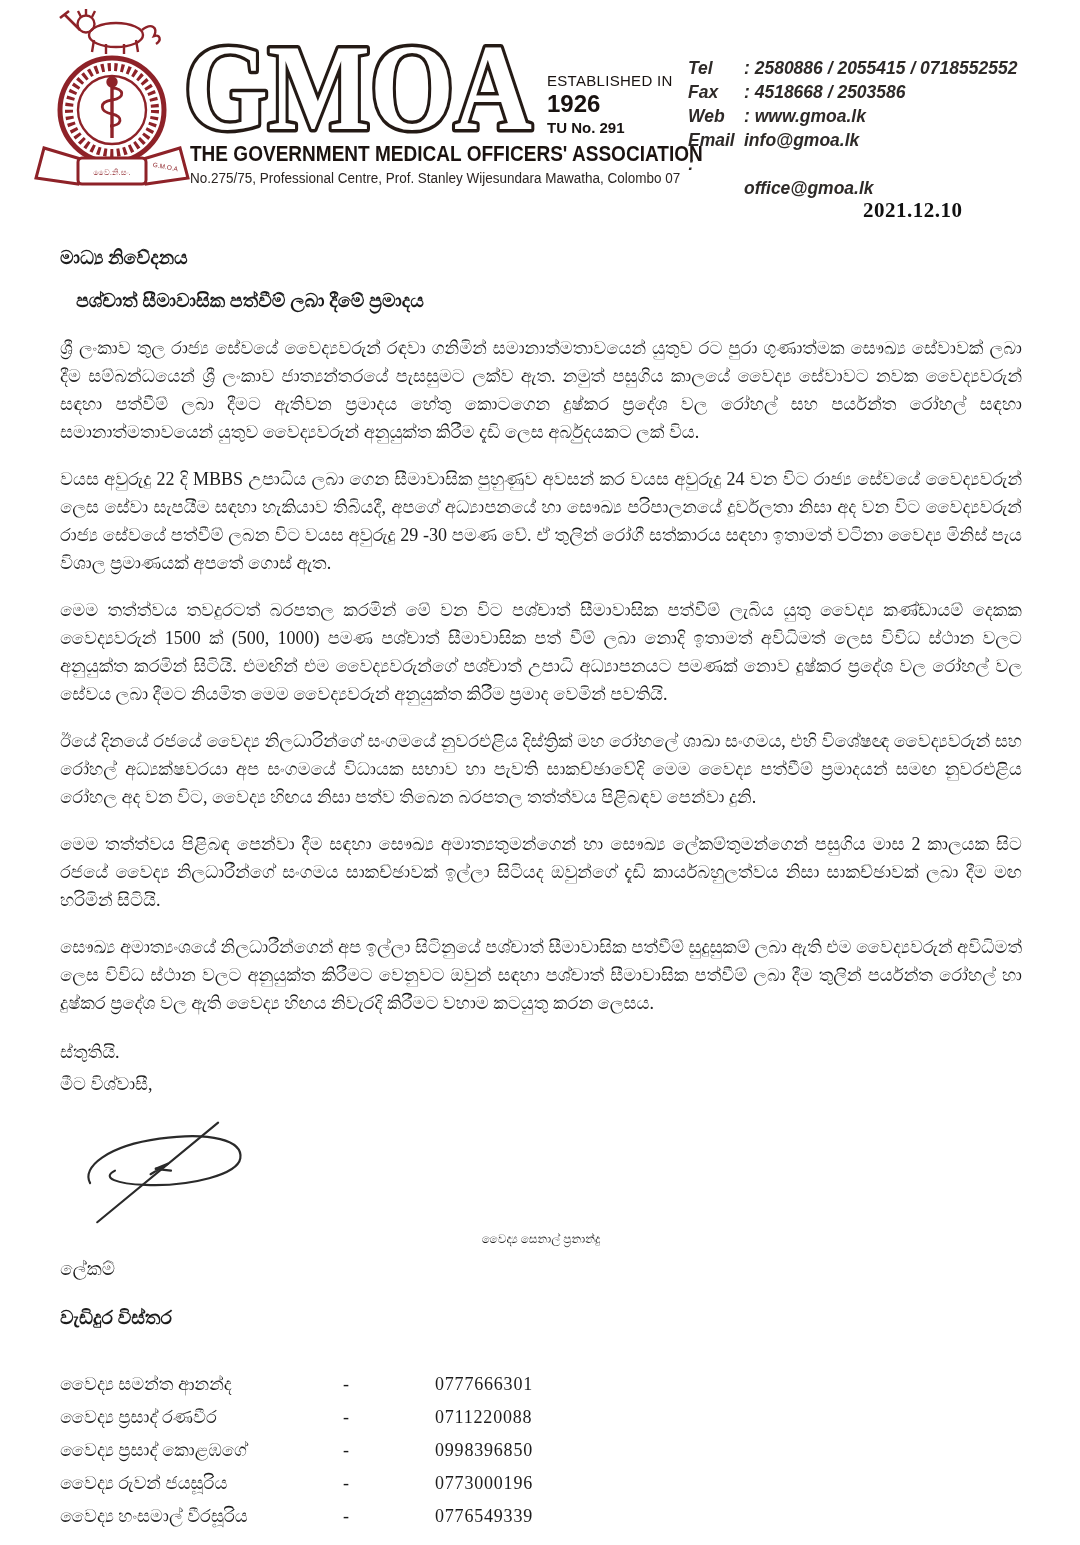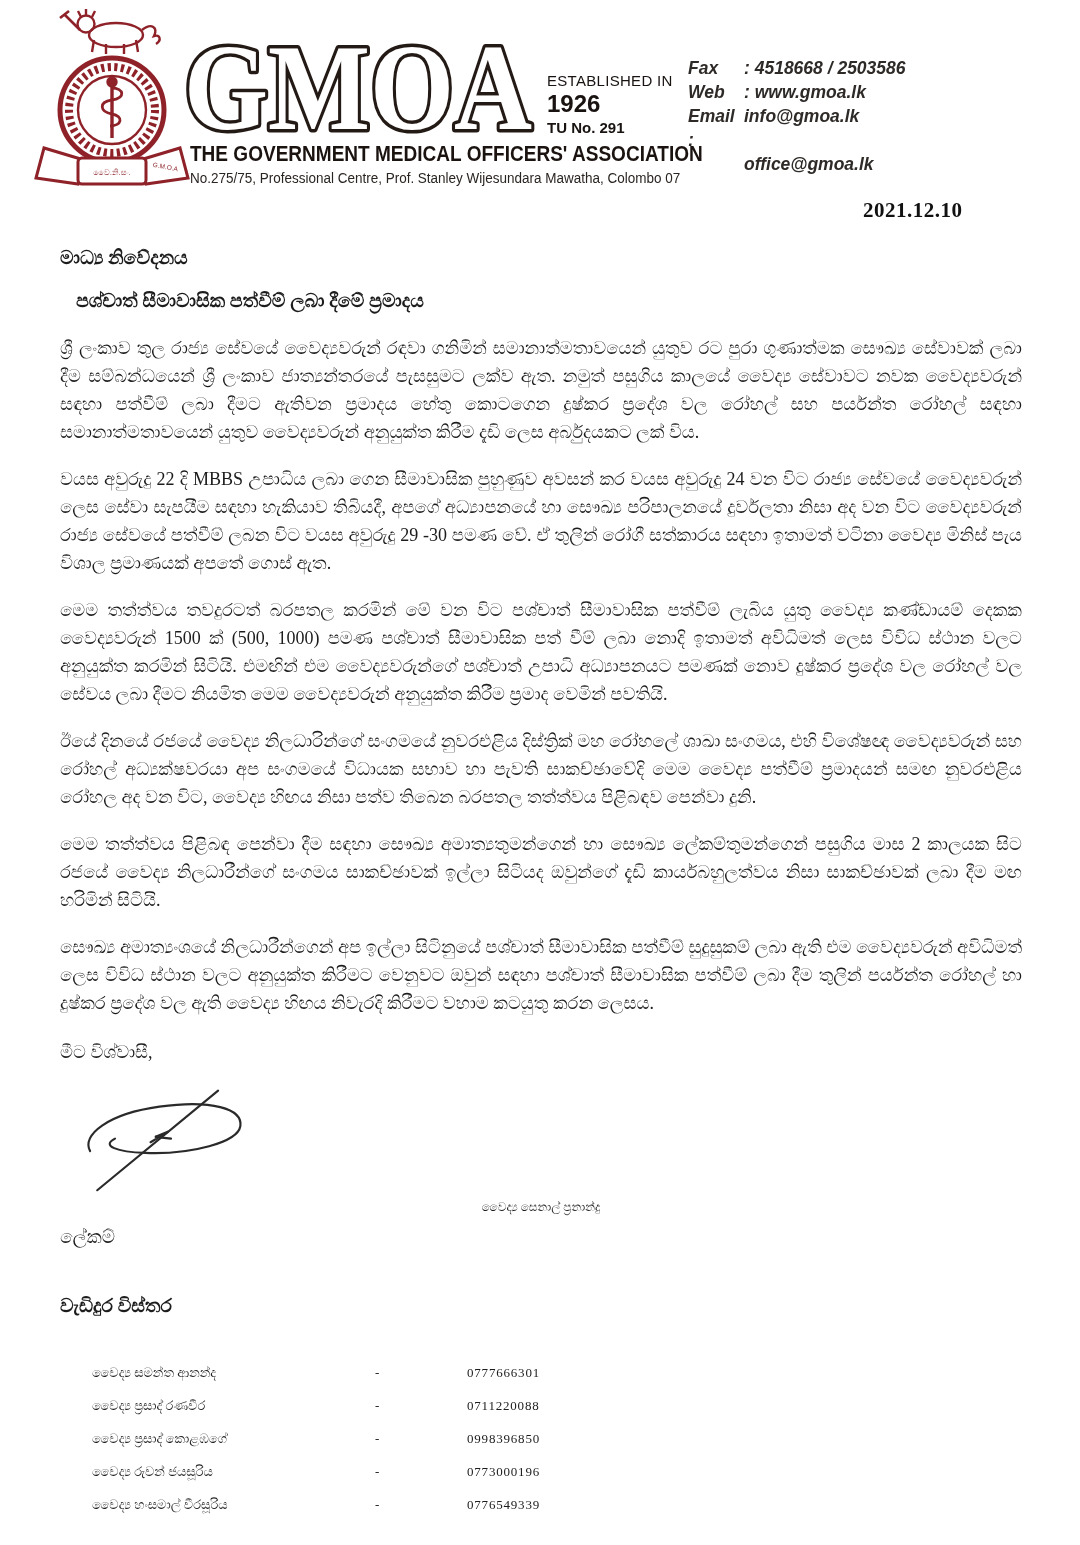--- a/index.html
+++ b/index.html
@@ -52,24 +52,24 @@
   .letter-subject { font-weight:bold; font-size:19px; margin:0 0 19px 16px; }
   .letter p { margin:0 0 19px 0; text-align:justify; }
 
   .closing-thanks, .closing-faith { line-height:32px; }
 
   .signature-wrap { margin:12px 0 0 6px; height:112px; }
 
   .sig-name { font-size:12px; line-height:30px;text-align:center; }
   .sig-title { font-size:18.5px; line-height:30px; }
 
-  .further-label { font-weight:bold; font-size:19px; margin-top:40px; }
+  .further-label { font-weight:bold; font-size:19px; margin-top:20px; }
 
   .contact-list { margin-top:36px; }
-  .cl-row { display:grid; grid-template-columns:283px 92px 1fr; line-height:33px; font-size:13px;margin-left:32px; }
+  .cl-row { display:grid; grid-template-columns:283px 92px 1fr; line-height:33px; font-size:18px; }
   .cl-row .phone { letter-spacing:.8px; }
 </style>
 </head>
 <body>
 
 <div class="page">
 
   <svg class="crest" viewBox="0 0 168 192">
     <g stroke="#8e2228" fill="none" stroke-width="3">
 
@@ -112,20 +112,24 @@
     <div class="est-line1">ESTABLISHED IN</div>
     <div class="est-year">1926</div>
     <div class="est-tu">TU No. 291</div>
   </div>
 
   <div class="org-name">THE GOVERNMENT MEDICAL OFFICERS' ASSOCIATION</div>
   <div class="org-address">No.275/75, Professional Centre, Prof. Stanley Wijesundara Mawatha, Colombo 07</div>
 
   <div class="contact-block">
     <div class="contact-row">
+      <span class="lbl">Tel</span>
+      <span class="val">: 2580886 / 2055415 / 0718552552</span>
+    </div>
+    <div class="contact-row">
       <span class="lbl">Fax</span>
       <span class="val">: 4518668 / 2503586</span>
     </div>
     <div class="contact-row">
       <span class="lbl">Web</span>
       <span class="val">: www.gmoa.lk</span>
     </div>
     <div class="contact-row">
       <span class="lbl">Email :</span>
       <span class="val">info@gmoa.lk</span>
@@ -140,20 +144,21 @@
     <div class="letter-heading">මාධ්‍ය නිවේදනය</div>
     <div class="letter-subject">පශ්චාත් සීමාවාසික පත්වීම් ලබා දීමේ ප්‍රමාදය</div>
 
     <p>ශ්‍රී ලංකාව තුල රාජ්‍ය සේවයේ වෛද්‍යවරුන් රඳවා ගනිමින් සමානාත්මතාවයෙන් යුතුව රට පුරා ගුණාත්මක සෞඛ්‍ය සේවාවක් ලබා දීම සම්බන්ධයෙන් ශ්‍රී ලංකාව ජාත්‍යන්තරයේ පැසසුමට ලක්ව ඇත. නමුත් පසුගිය කාලයේ වෛද්‍ය සේවාවට නවක වෛද්‍යවරුන් සඳහා පත්වීම් ලබා දීමට ඇතිවන ප්‍රමාදය හේතු කොටගෙන දුෂ්කර ප්‍රදේශ වල රෝහල් සහ පර්යන්ත රෝහල් සඳහා සමානාත්මතාවයෙන් යුතුව වෛද්‍යවරුන් අනුයුක්ත කිරීම දැඩි ලෙස අර්බුදයකට ලක් විය.</p>
     <p>වයස අවුරුදු 22 දි MBBS උපාධිය ලබා ගෙන සීමාවාසික පුහුණුව අවසන් කර වයස අවුරුදු 24 වන විට රාජ්‍ය සේවයේ වෛද්‍යවරුන් ලෙස සේවා සැපයීම සඳහා හැකියාව තිබියදී, අපගේ අධ්‍යාපනයේ හා සෞඛ්‍ය පරිපාලනයේ දුර්වලතා නිසා අද වන විට වෛද්‍යවරුන් රාජ්‍ය සේවයේ පත්වීම් ලබන විට වයස අවුරුදු 29 -30  පමණ වේ. ඒ තුලින් රෝගී සත්කාරය සඳහා ඉතාමත් වටිනා වෛද්‍ය මිනිස් පැය විශාල ප්‍රමාණයක් අපතේ ගොස් ඇත.</p>
     <p>මෙම තත්ත්වය තවදුරටත් බරපතල කරමින් මේ වන විට පශ්චාත් සීමාවාසික පත්වීම් ලැබිය යුතු වෛද්‍ය කණ්ඩායම් දෙකක වෛද්‍යවරුන් 1500 ක් (500, 1000)  පමණ පශ්චාත් සීමාවාසික පත් වීම් ලබා නොදි ඉතාමත් අවිධිමත් ලෙස විවිධ ස්ථාන වලට අනුයුක්ත කරමින් සිටියි. එමඟින් එම වෛද්‍යවරුන්ගේ පශ්චාත් උපාධි අධ්‍යාපනයට පමණක් නොව දුෂ්කර ප්‍රදේශ වල රෝහල් වල සේවය ලබා දීමට නියමිත මෙම වෛද්‍යවරුන් අනුයුක්ත කිරීම ප්‍රමාද වෙමින් පවතියි.</p>
     <p>ඊයේ දිනයේ රජයේ වෛද්‍ය නිලධාරින්ගේ සංගමයේ නුවරඑළිය දිස්ත්‍රික් මහ රෝහලේ ශාඛා සංගමය, එහි විශේෂඥ වෛද්‍යවරුන් සහ රෝහල් අධ්‍යක්ෂවරයා අප සංගමයේ විධායක සභාව හා පැවති සාකච්ඡාවේදි මෙම වෛද්‍ය පත්වීම් ප්‍රමාදයන් සමඟ නුවරඑළිය රෝහල අද වන විට, වෛද්‍ය හිඟය නිසා පත්ව තිබෙන බරපතල තත්ත්වය පිළිබඳව පෙන්වා දුනි.</p>
     <p>මෙම තත්ත්වය පිළිබඳ පෙන්වා දීම සඳහා සෞඛ්‍ය අමාත්‍යතුමන්ගෙන් හා සෞඛ්‍ය ලේකම්තුමන්ගෙන් පසුගිය මාස 2 කාලයක සිට රජයේ වෛද්‍ය නිලධාරීන්ගේ සංගමය සාකච්ඡාවක් ඉල්ලා සිටියද ඔවුන්ගේ දැඩි කාර්යබහුලත්වය නිසා සාකච්ඡාවක් ලබා දීම මඟ හරිමින් සිටියි.</p>
     <p>සෞඛ්‍ය අමාත්‍යංශයේ නිලධාරීන්ගෙන් අප ඉල්ලා සිටිනුයේ පශ්චාත් සීමාවාසික පත්වීම් සුදුසුකම් ලබා ඇති එම වෛද්‍යවරුන් අවිධිමත් ලෙස විවිධ ස්ථාන වලට අනුයුක්ත කිරීමට වෙනුවට ඔවුන් සඳහා පශ්චාත් සීමාවාසික පත්වීම් ලබා දීම තුලින් පර්යන්ත රෝහල් හා දුෂ්කර ප්‍රදේශ වල ඇති වෛද්‍ය හිඟය නිවැරදි කිරීමට වහාම කටයුතු කරන ලෙසය.</p>
 
+    <div class="closing-thanks">ස්තුතියි.</div>
     <div class="closing-faith">මීට විශ්වාසී,</div>
 
     <div class="signature-wrap">
       <svg width="210" height="112" viewBox="0 0 210 126">
         <g fill="none" stroke="#2a2a2a" stroke-width="2.4" stroke-linecap="round">
           <path d="M14,80 C4,62 34,38 92,30 C150,22 186,32 183,52 C180,70 128,84 76,82 C44,81 26,74 42,66"></path>
           <path d="M158,12 L22,124"></path>
           <path d="M82,70 l20,-12 l-15,6 l18,2"></path>
         </g>
       </svg>

